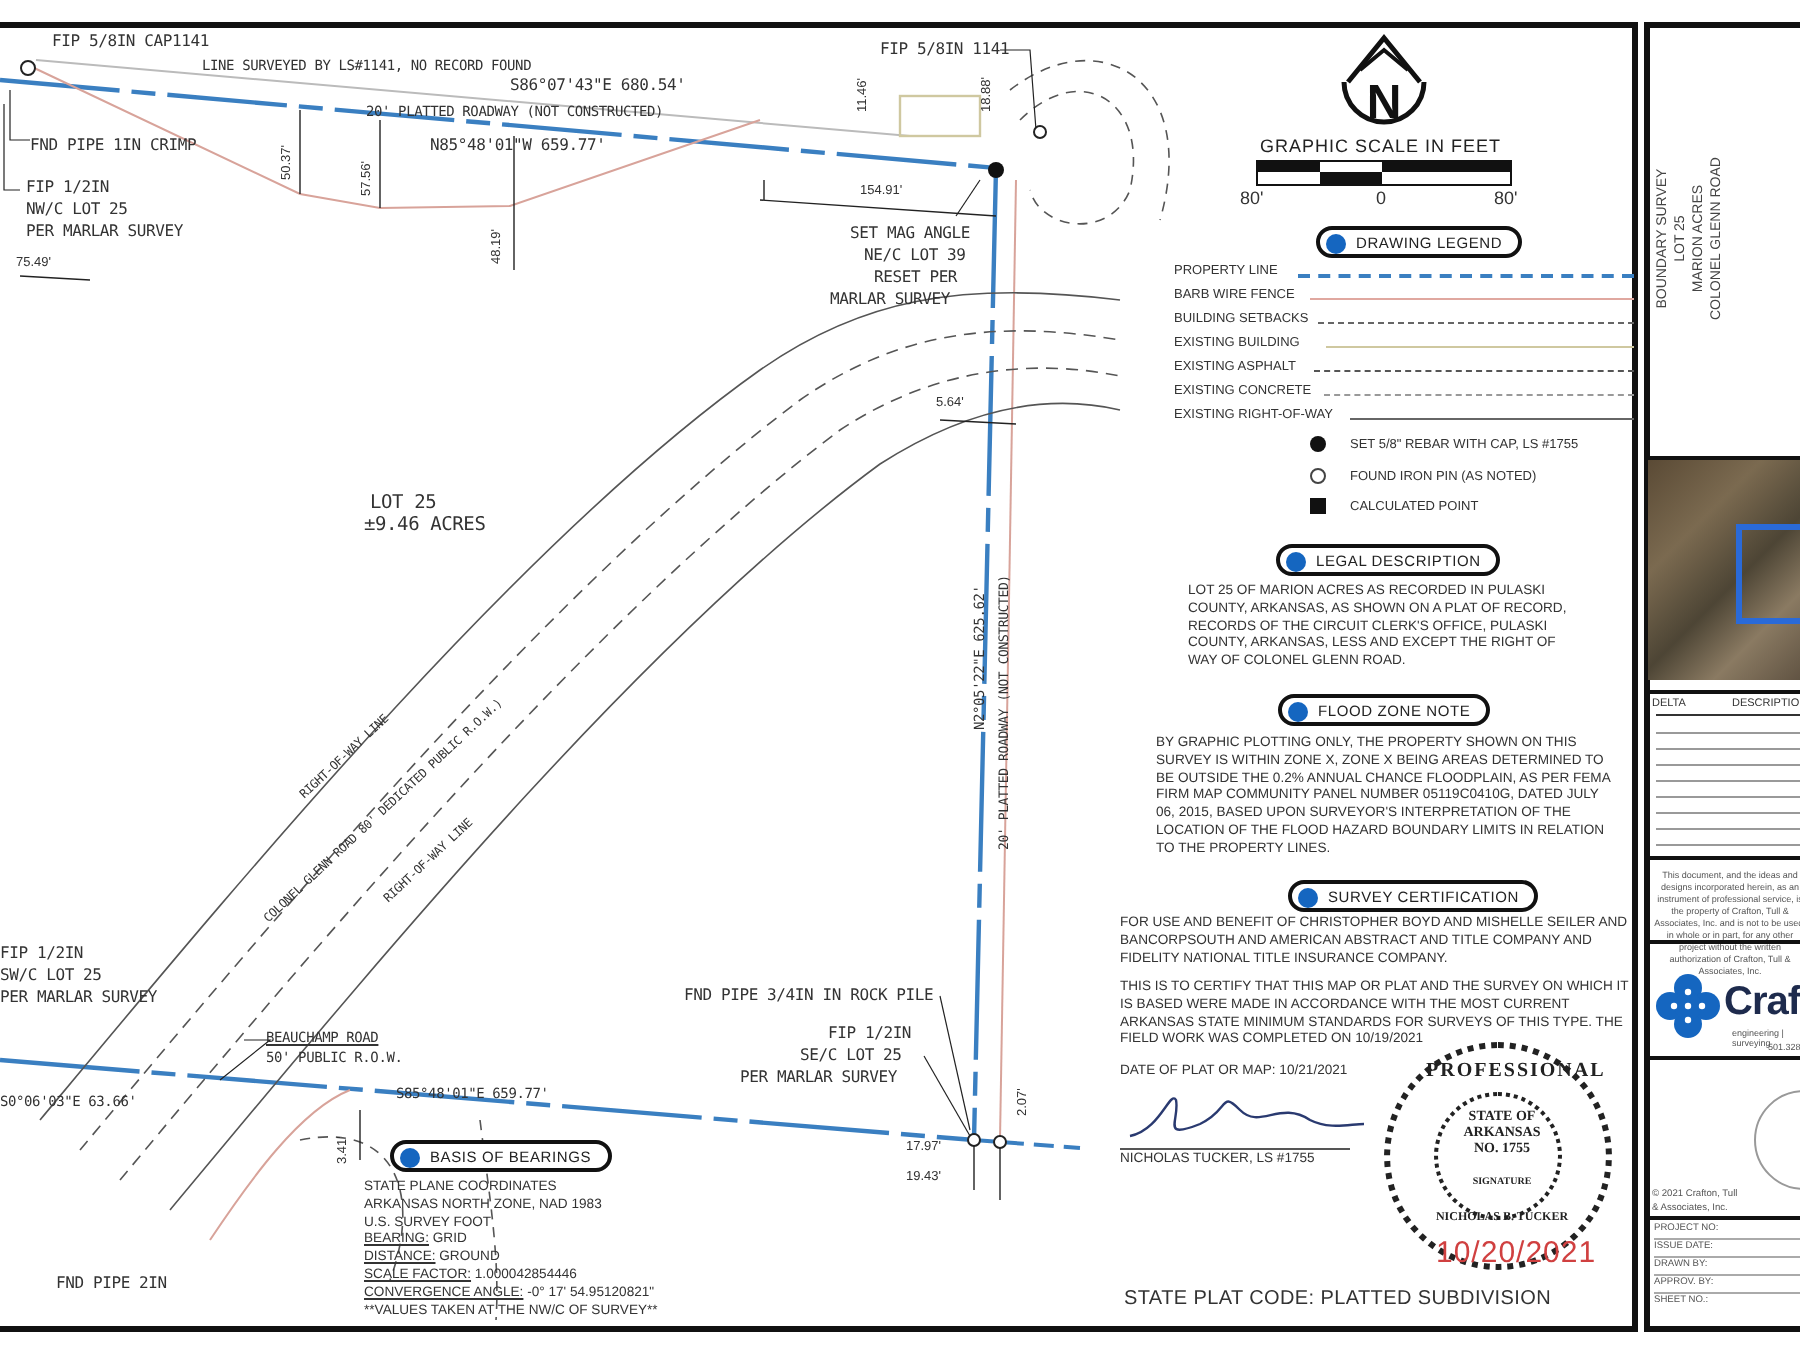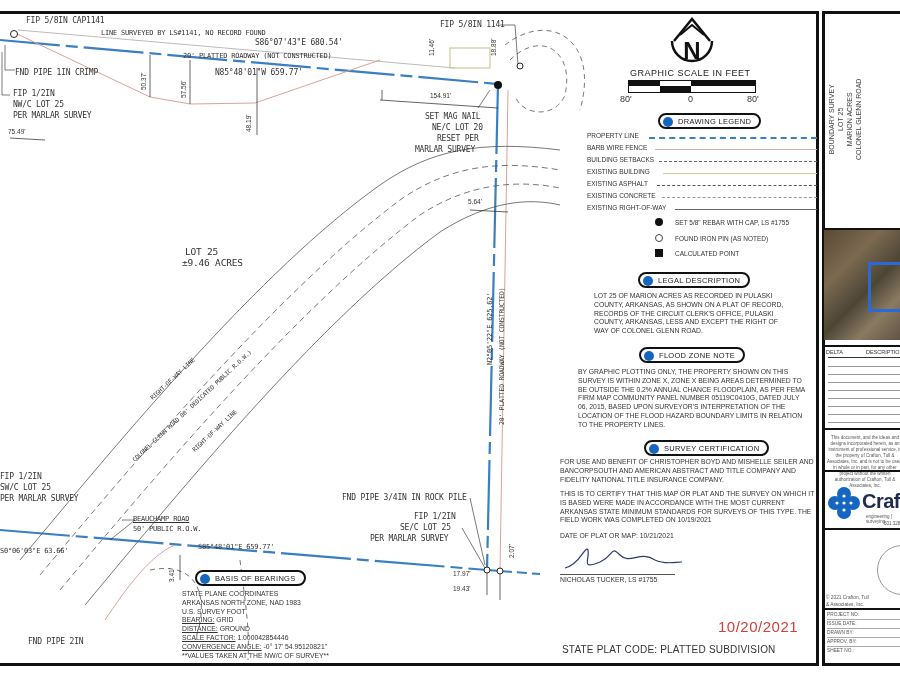--- a/index.html
+++ b/index.html
@@ -118,22 +118,22 @@
   <div class="lbl" style="left:13px;top:100px;">NW/C LOT 25</div>
   <div class="lbl" style="left:13px;top:111px;">PER MARLAR SURVEY</div>
   <div class="dim" style="left:8px;top:128px;">75.49'</div>
   <div class="dim rot90" style="left:140px;top:90px;">50.37'</div>
   <div class="dim rot90" style="left:180px;top:98px;">57.56'</div>
   <div class="dim rot90" style="left:245px;top:132px;">48.19'</div>
   <div class="lbl" style="left:440px;top:20px;">FIP 5/8IN 1141</div>
   <div class="dim rot90" style="left:428px;top:56px;">11.46'</div>
   <div class="dim rot90" style="left:490px;top:56px;">18.88'</div>
   <div class="dim" style="left:430px;top:92px;">154.91'</div>
-  <div class="lbl" style="left:425px;top:112px;text-align:right;">SET MAG NAIL</div>
-  <div class="lbl" style="left:432px;top:123px;">NE/C LOT 20</div>
+  <div class="lbl" style="left:425px;top:112px;text-align:right;">SET MAG ANGLE</div>
+  <div class="lbl" style="left:432px;top:123px;">NE/C LOT 39</div>
   <div class="lbl" style="left:437px;top:134px;">RESET PER</div>
   <div class="lbl" style="left:415px;top:145px;">MARLAR SURVEY</div>
   <div class="dim" style="left:468px;top:198px;">5.64'</div>
   <div class="lbl big" style="left:185px;top:247px;">LOT 25</div>
   <div class="lbl big" style="left:182px;top:258px;">±9.46 ACRES</div>
   <div class="lbl rot90" style="left:485px;top:365px;font-size:7px;">N2°05'22"E  625.62'</div>
   <div class="lbl rot90" style="left:497px;top:425px;font-size:6.5px;">20' PLATTED ROADWAY (NOT CONSTRUCTED)</div>
   <div class="lbl" style="left:148px;top:395px;font-size:6px;transform:rotate(-43deg);transform-origin:left top;">RIGHT-OF-WAY LINE</div>
   <div class="lbl" style="left:130px;top:457px;font-size:6px;transform:rotate(-43deg);transform-origin:left top;">COLONEL GLENN ROAD 80' DEDICATED PUBLIC R.O.W.)</div>
   <div class="lbl" style="left:190px;top:447px;font-size:6px;transform:rotate(-43deg);transform-origin:left top;">RIGHT-OF-WAY LINE</div>
@@ -248,20 +248,29 @@
     <span>SURVEY CERTIFICATION</span>
   </div>
   <div class="para" style="left:560px;top:458px;width:255px;">FOR USE AND BENEFIT OF CHRISTOPHER BOYD AND MISHELLE SEILER AND BANCORPSOUTH AND AMERICAN ABSTRACT AND TITLE COMPANY AND FIDELITY NATIONAL TITLE INSURANCE COMPANY.</div>
   <div class="para" style="left:560px;top:490px;width:255px;">THIS IS TO CERTIFY THAT THIS MAP OR PLAT AND THE SURVEY ON WHICH IT IS BASED WERE MADE IN ACCORDANCE WITH THE MOST CURRENT ARKANSAS STATE MINIMUM STANDARDS FOR SURVEYS OF THIS TYPE. THE FIELD WORK WAS COMPLETED ON 10/19/2021</div>
   <div class="para" style="left:560px;top:532px;">DATE OF PLAT OR MAP: 10/21/2021</div>
   <svg style="position:absolute;left:560px;top:540px;" width="125" height="36">
     <path d="M5,28 C20,25 25,5 28,10 C30,20 20,30 40,22 C55,15 50,5 60,15 C70,25 80,10 95,20 C105,25 115,22 122,22" fill="none" stroke="#2a3a70" stroke-width="1.2"></path>
   </svg>
   <div class="para" style="left:560px;top:574px;border-top:1px solid #555;padding-top:1px;width:115px;">NICHOLAS TUCKER, LS #1755</div>
 
+  <div class="stamp">
+    <div class="stamp-inner"></div>
+    <div class="stamp-text" style="left:18px;top:6px;width:76px;font-size:10px;letter-spacing:1px;">PROFESSIONAL</div>
+    <div class="stamp-text" style="left:30px;top:30px;width:52px;font-size:7px;">STATE OF</div>
+    <div class="stamp-text" style="left:30px;top:38px;width:52px;font-size:7px;">ARKANSAS</div>
+    <div class="stamp-text" style="left:30px;top:46px;width:52px;font-size:7px;">NO. 1755</div>
+    <div class="stamp-text" style="left:30px;top:65px;width:52px;font-size:5px;">SIGNATURE</div>
+    <div class="stamp-text" style="left:18px;top:82px;width:76px;font-size:6px;">NICHOLAS B. TUCKER</div>
+  </div>
   <div class="stamp-date">10/20/2021</div>
   <div class="plat-code">STATE PLAT CODE: PLATTED SUBDIVISION</div>
 
   <div class="tb-vert" style="left:827px;top:160px;transform:rotate(-90deg);transform-origin:left top;">
     <div>BOUNDARY SURVEY</div>
     <div>LOT 25</div>
     <div>MARION ACRES</div>
     <div>COLONEL GLENN ROAD</div>
   </div>
   <div style="position:absolute;left:824px;top:228px;width:80px;border-top:2px solid #111;"></div>

